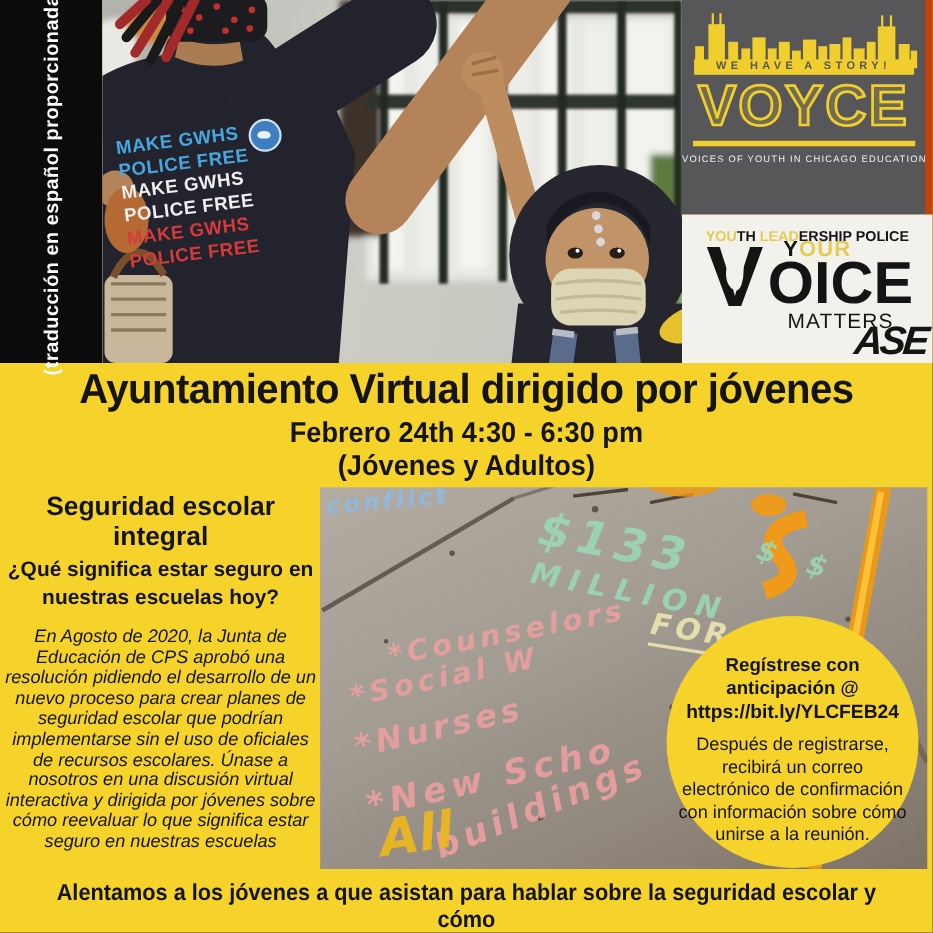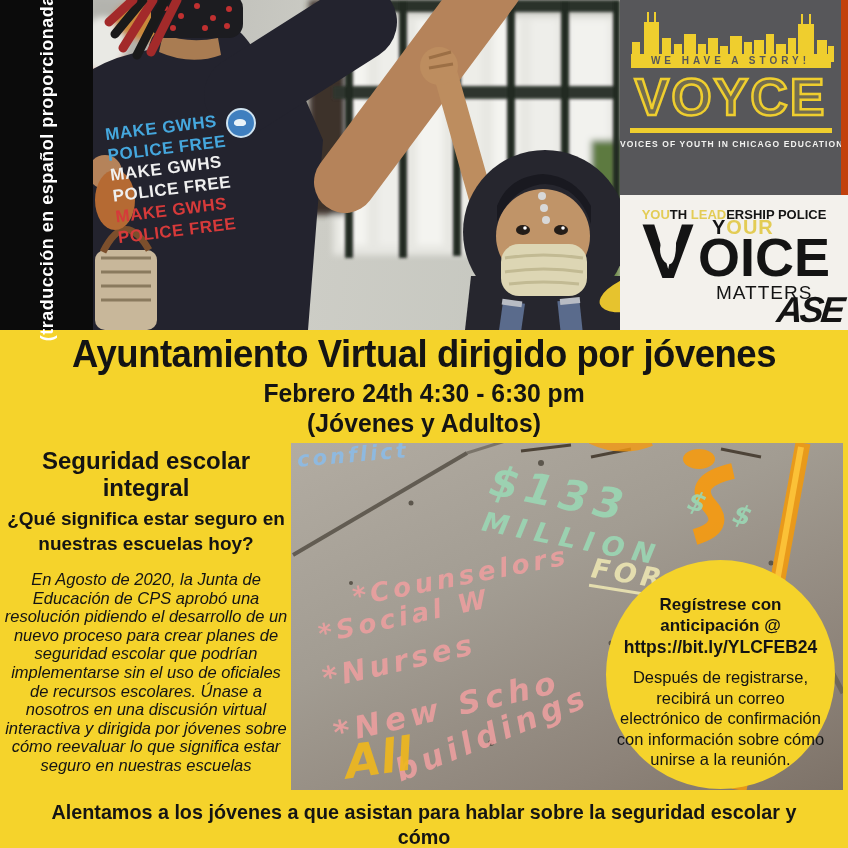--- a/index.html
+++ b/index.html
@@ -23,21 +23,21 @@
 
   
   .logo-col{position:absolute;left:620px;top:0;width:228px;height:330px;background:#c2410c;}
   .voyce{position:relative;width:221px;height:195px;background:#57575a;text-align:center;overflow:hidden;}
   .voyce .skyline{display:block;margin:10px auto 0;}
   .voyce .band{width:200px;margin:-14px auto 0;background:#efce2e;color:#57575a;font-weight:bold;
                font-size:10px;letter-spacing:4px;line-height:14px;position:relative;}
   .voyce .word{font-weight:bold;font-size:52px;line-height:58px;letter-spacing:2px;
                color:rgba(239,206,46,.18);-webkit-text-stroke:2.5px #efce2e;}
   .voyce .rule{width:202px;height:5px;background:#efce2e;margin:2px auto 6px;}
-  .voyce .subtitle{color:#f2f2f0;font-weight:bold;font-size:8.5px;letter-spacing:1.1px;white-space:nowrap;}
+  .voyce .subtitle{color:#f2f2f0;font-weight:normal;font-size:8.5px;letter-spacing:1.1px;white-space:nowrap;}
   .ylc{position:relative;width:228px;height:135px;background:#f3f1ec;overflow:hidden;}
   .ylc .council{text-align:center;font-weight:bold;font-size:13px;margin-top:12px;letter-spacing:0;}
   .c-yel{color:#e3cc55;} .c-blk{color:#141414;}
   .ylc .voice-wrap{position:relative;height:74px;margin-top:-2px;}
   .ylc .big-v{position:absolute;left:22px;top:-6px;font-size:78px;line-height:74px;font-weight:bold;color:#141414;}
   .ylc .face{position:absolute;left:40px;top:14px;width:16px;height:30px;background:#f3f1ec;
              border-radius:60% 10% 40% 60%/50% 20% 60% 50%;}
   .ylc .your{position:absolute;left:92px;top:-4px;font-size:20px;font-weight:bold;letter-spacing:1px;}
   .ylc .oice{position:absolute;left:78px;top:8px;font-size:54px;line-height:58px;font-weight:bold;color:#141414;letter-spacing:0px;}
   .ylc .matters{position:absolute;left:96px;top:62px;font-size:19px;font-weight:normal;letter-spacing:1px;color:#141414;}

